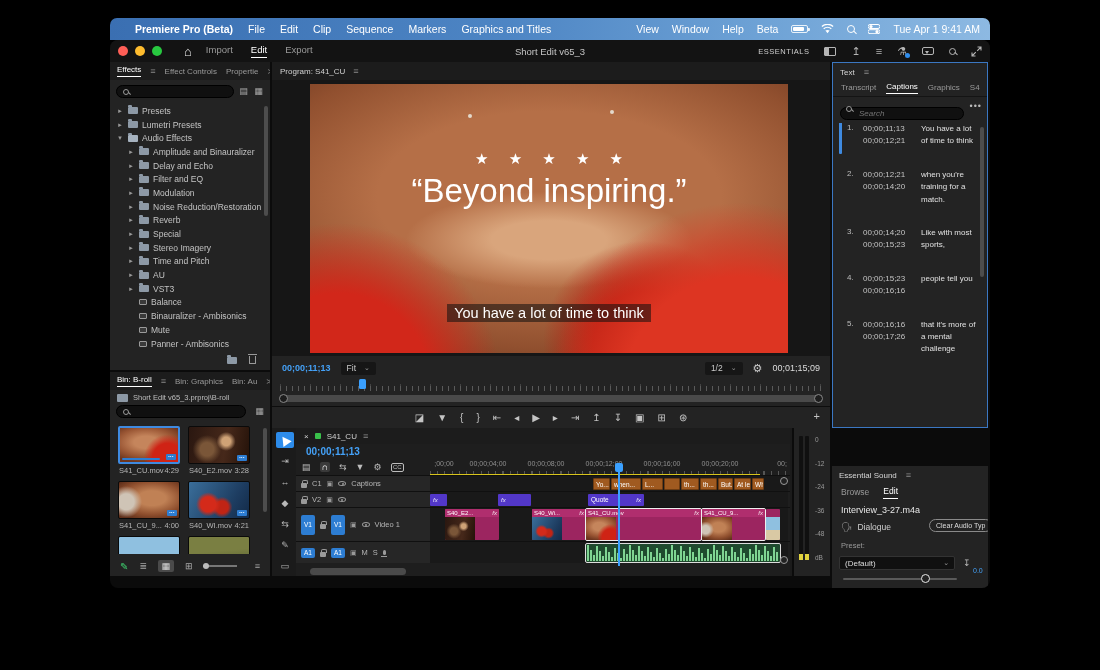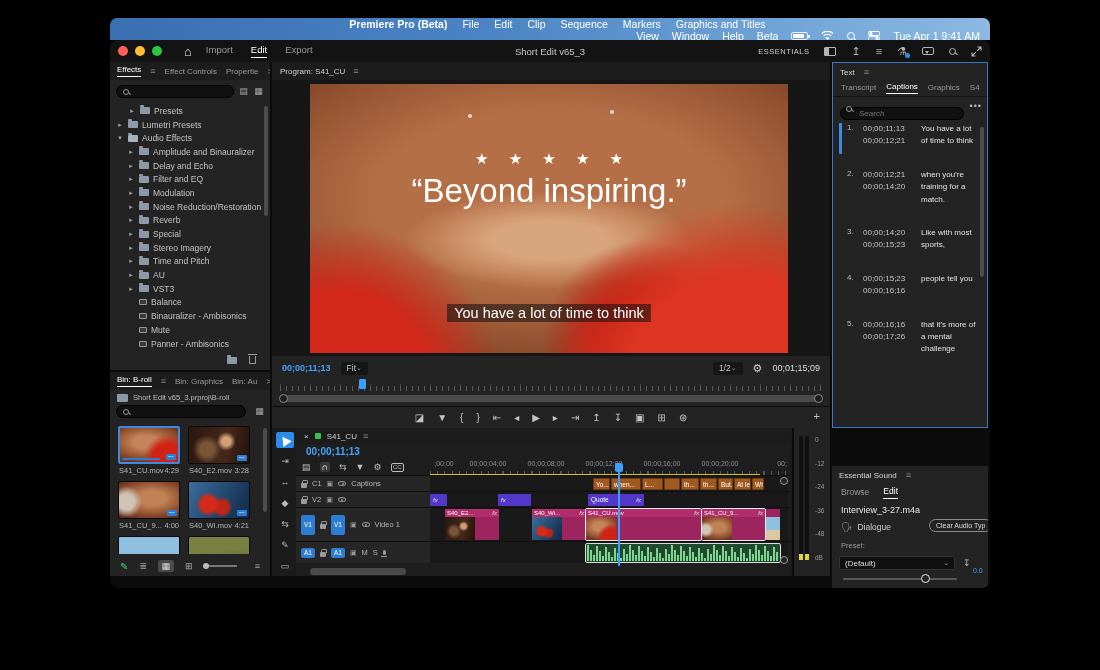--- a/index.html
+++ b/index.html
@@ -3,21 +3,21 @@
 <meta charset="utf-8">
 <style>
   * { margin:0; padding:0; box-sizing:border-box; }
   html,body { width:1100px; height:670px; background:#000; overflow:hidden;
     font-family:"Liberation Sans", sans-serif; -webkit-font-smoothing:antialiased; }
   .stage { position:absolute; inset:0; width:1100px; height:670px; background:#000; }
 
   
   .menubar { position:absolute; left:110px; top:18px; width:880px; height:22px;
     background:linear-gradient(90deg,#3a6fb2 0%,#4d85c4 45%,#6fa3d6 75%,#8db9e2 100%);
-    border-radius:7px 7px 0 0; display:flex; align-items:center; color:#fff; font-size:10.5px; padding:0 10px;flex-direction:column; }
+    border-radius:7px 7px 0 0; display:flex; align-items:center; color:#fff; font-size:10.5px; padding:0 10px; }
   .mb-left { display:flex; align-items:center; gap:15px; }
   .mb-apple { font-size:12px; line-height:1; }
   .mb-app { font-weight:bold; }
   .mb-right { margin-left:auto; display:flex; align-items:center; gap:13px; }
   .mb-item { cursor:default; white-space:nowrap; }
   .batt { width:17px; height:8px; border:1px solid rgba(255,255,255,.85); border-radius:2px; position:relative; }
   .batt::before { content:""; position:absolute; left:1px; top:1px; bottom:1px; width:70%; background:#fff; border-radius:1px; }
   .batt::after { content:""; position:absolute; right:-3px; top:2px; width:2px; height:3px; background:rgba(255,255,255,.85); border-radius:0 1px 1px 0; }
   .magw { width:8px; height:8px; border:1.4px solid #fff; border-radius:50%; position:relative; }
   .magw::after { content:""; position:absolute; width:4px; height:1.4px; background:#fff; transform:rotate(45deg); right:-3px; bottom:-1px; }
@@ -105,21 +105,21 @@
   }
   .eyedot { position:absolute; width:4px; height:4px; border-radius:50%; background:#e8e4da; opacity:.9; }
   .v-stars { position:absolute; width:100%; text-align:center; top:66px; color:#fff; font-size:15px; letter-spacing:8px; text-indent:8px; }
   .v-quote { position:absolute; width:100%; text-align:center; top:88px; color:#fff; font-size:33px; font-weight:500; }
   .v-attr { position:absolute; width:100%; text-align:center; top:150px; color:#f2ece4; font-size:7.5px; font-weight:bold; letter-spacing:1.1px; }
   .v-attr i { font-style:italic; }
   .v-cap { position:absolute; width:100%; text-align:center; top:220px; }
   .v-cap span { background:rgba(15,15,15,.55); color:#fff; font-size:14.5px; padding:1px 7px; }
   .pm-ctrl { position:absolute; left:0; top:296px; width:558px; height:20px; display:flex; align-items:center; padding:0 10px; gap:10px; font-size:9px; }
   .tc-blue { color:#44a1f7; font-weight:bold; }
-  .dd { background:#161616; border-radius:2px; height:13px; display:flex; align-items:center; padding:0 6px; color:#c9c9c9; font-size:8.5px; }
+  .dd { background:#161616; border-radius:2px; height:13px; display:flex; align-items:center; gap:8px; padding:0 6px; color:#c9c9c9; font-size:8.5px; }
   .dd .caret { font-size:7px; color:#9a9a9a; }
   .pm-right { margin-left:auto; display:flex; align-items:center; gap:10px; }
   .tc-white { color:#dcdcdc; font-size:9px; }
   .pm-scrub { position:absolute; left:8px; top:319px; width:542px; height:10px;
     background:repeating-linear-gradient(90deg,#5a5a5a 0 1px,transparent 1px 6px); background-size:100% 5px; background-position:0 100%; background-repeat:no-repeat; }
   .pm-scrub::before { content:""; position:absolute; left:0; top:3px; width:100%; height:2px; background:repeating-linear-gradient(90deg,#444 0 1px,transparent 1px 30px); }
   .pm-ph { position:absolute; top:-2px; width:7px; height:10px; background:#3aa0ff; border-radius:1.5px; }
   .pm-sbar { position:absolute; left:8px; top:333px; width:542px; height:7px; background:#4a4a4a; border-radius:4px; }
   .sb-end { position:absolute; top:-1px; width:9px; height:9px; border-radius:50%; background:#1d1d1d; border:1px solid #8a8a8a; }
   .pm-transport { position:absolute; left:0; top:344px; width:558px; height:22px; border-top:1px solid #0d0d0d; display:flex; align-items:center; justify-content:center; gap:13px; color:#c4c4c4; font-size:10px; }
@@ -286,21 +286,21 @@
           <span class="tab">Effect Controls</span>
           <span class="tab">Propertie</span>
           <span class="chev2">≫</span>
         </div>
       <div class="searchbox" style="position:absolute;left:6px;top:23px;width:118px;">
           <span class="mag-ic"></span>
         </div>
       <span style="position:absolute;right:22px;top:24px;font-size:9px;color:#a8a8a8;">▤</span>
       <span style="position:absolute;right:7px;top:24px;font-size:9px;color:#a8a8a8;">▦</span>
       <div class="etree" id="fx-tree">
-          <div class="erow" style="padding-left: 6px; margin-left: 12px;">
+          <div class="erow" style="padding-left: 6px;">
             <span class="twirl">▸</span>
             <span class="folder-ic"></span>
             <span>Presets</span>
           </div>
           <div class="erow" style="padding-left: 6px;">
             <span class="twirl">▸</span>
             <span class="folder-ic"></span>
             <span>Lumetri Presets</span>
           </div>
           <div class="erow" style="padding-left: 6px;">

